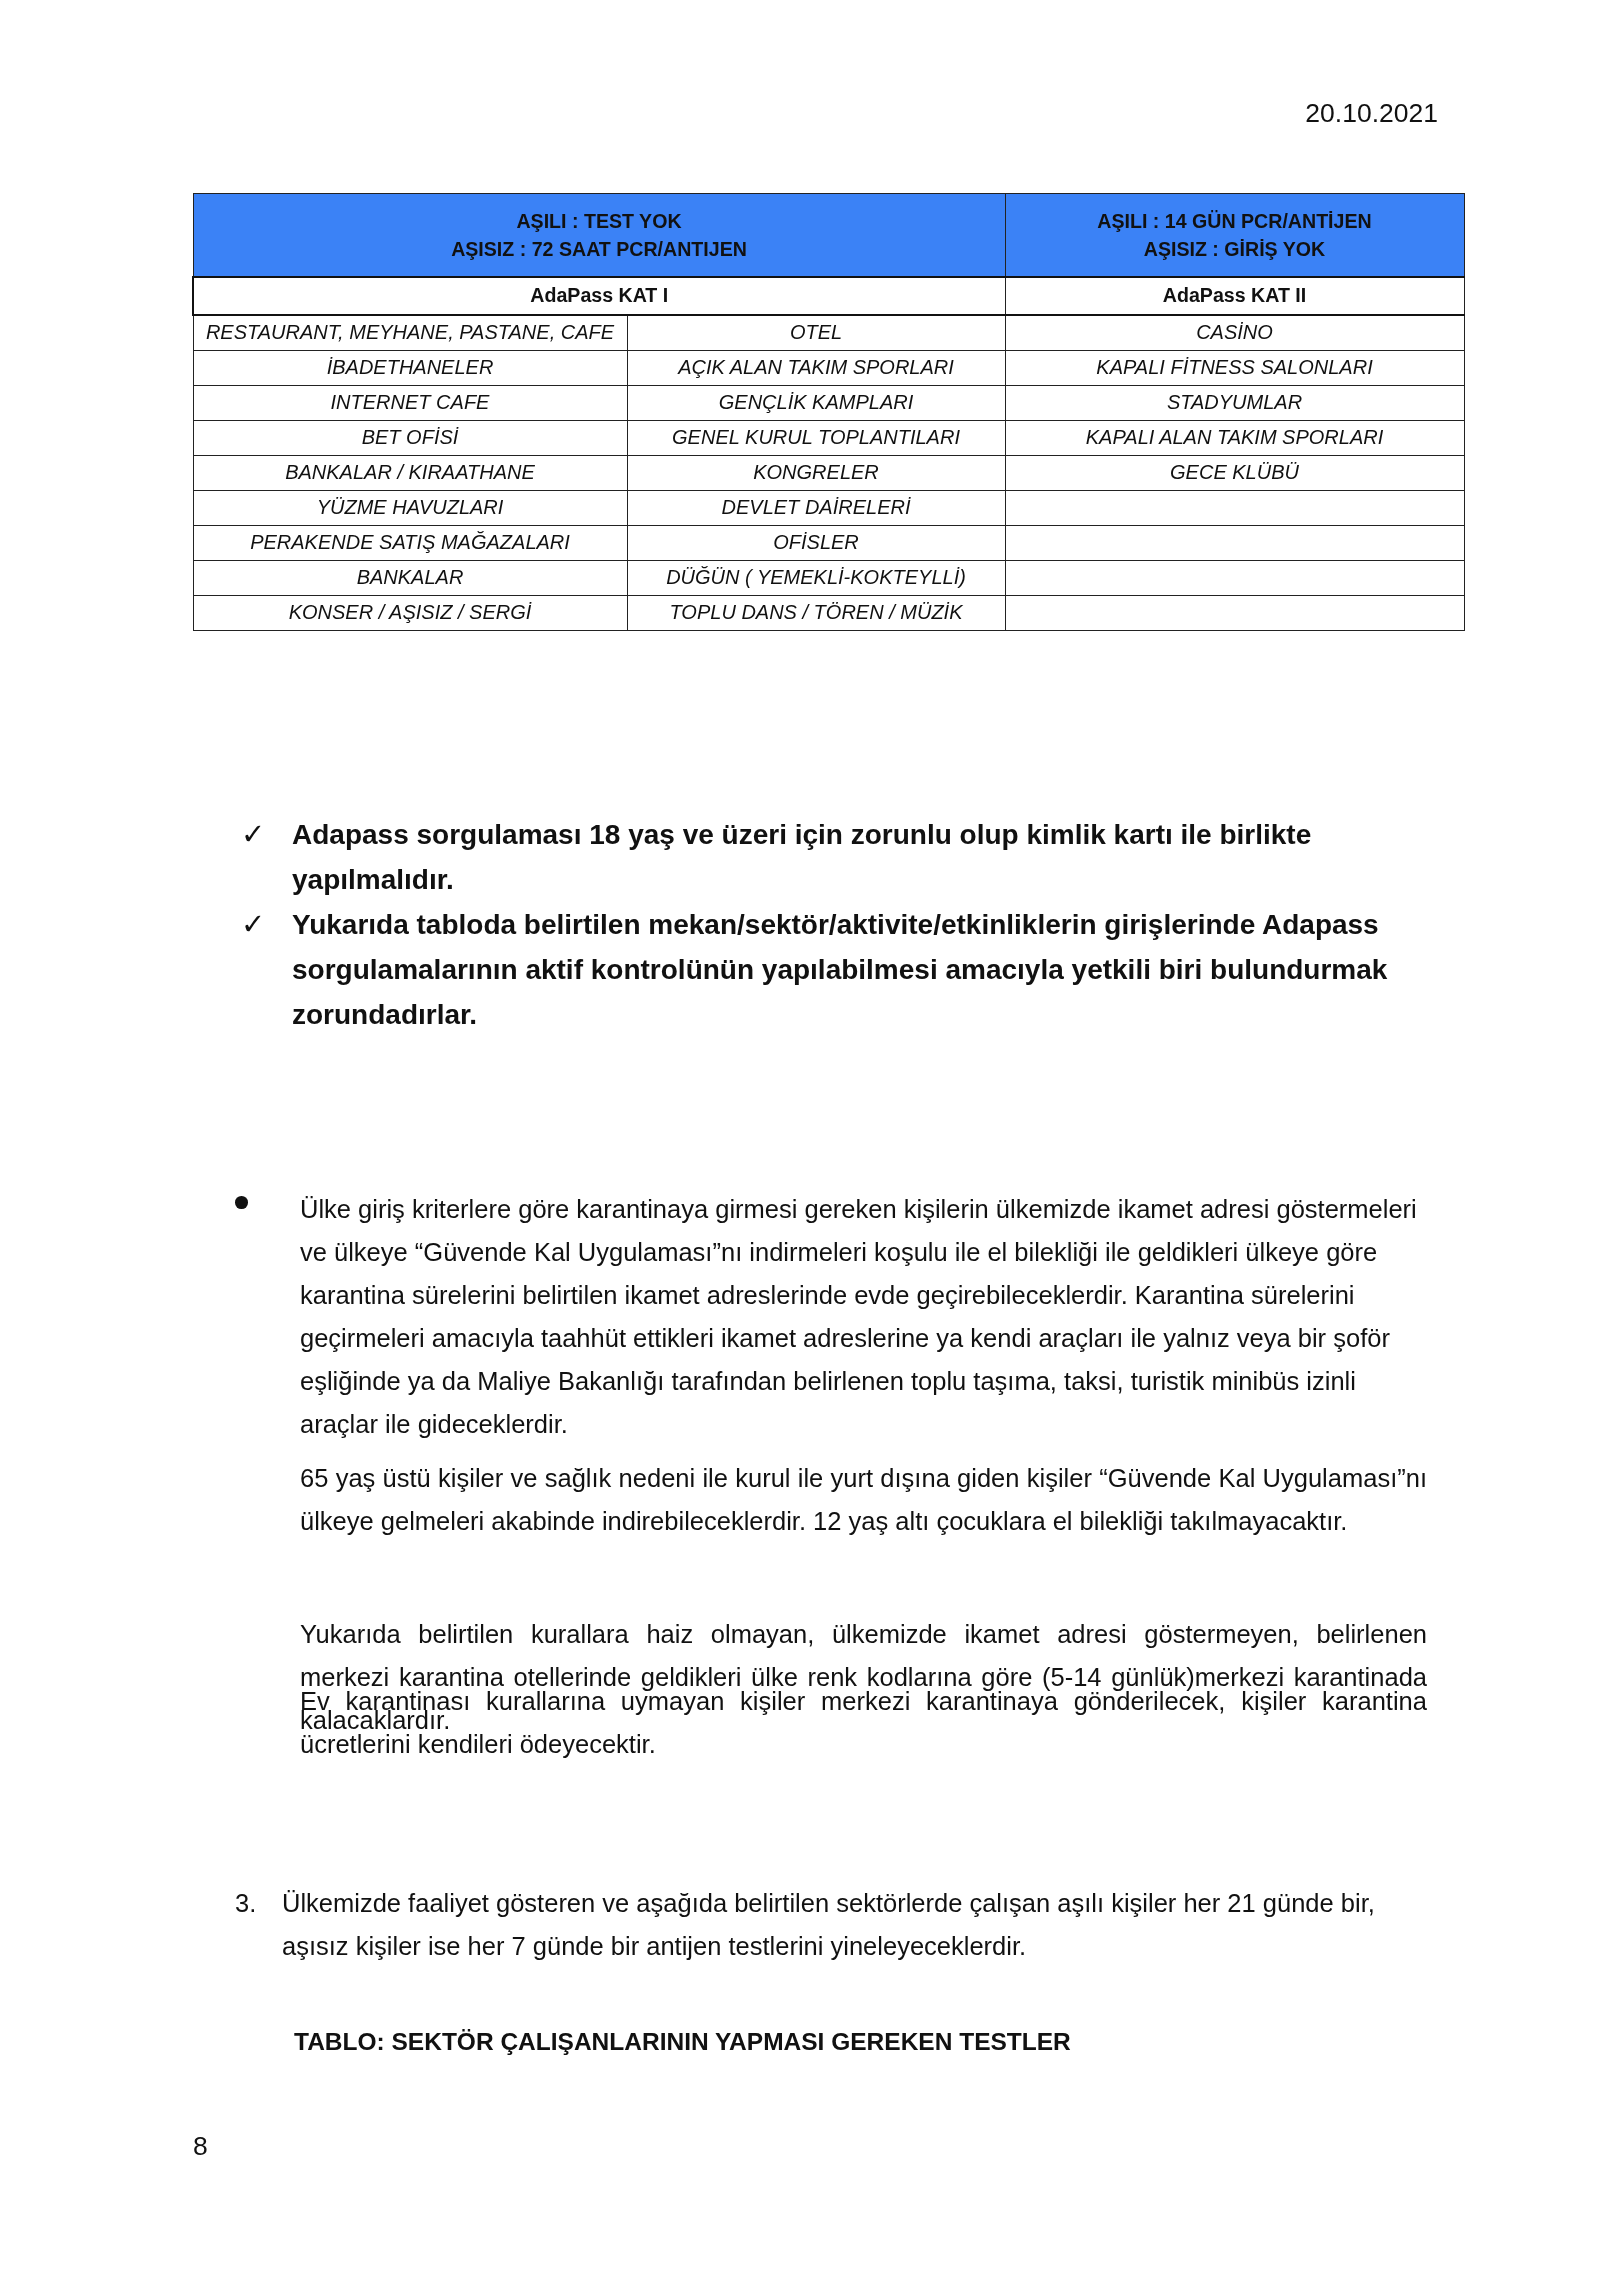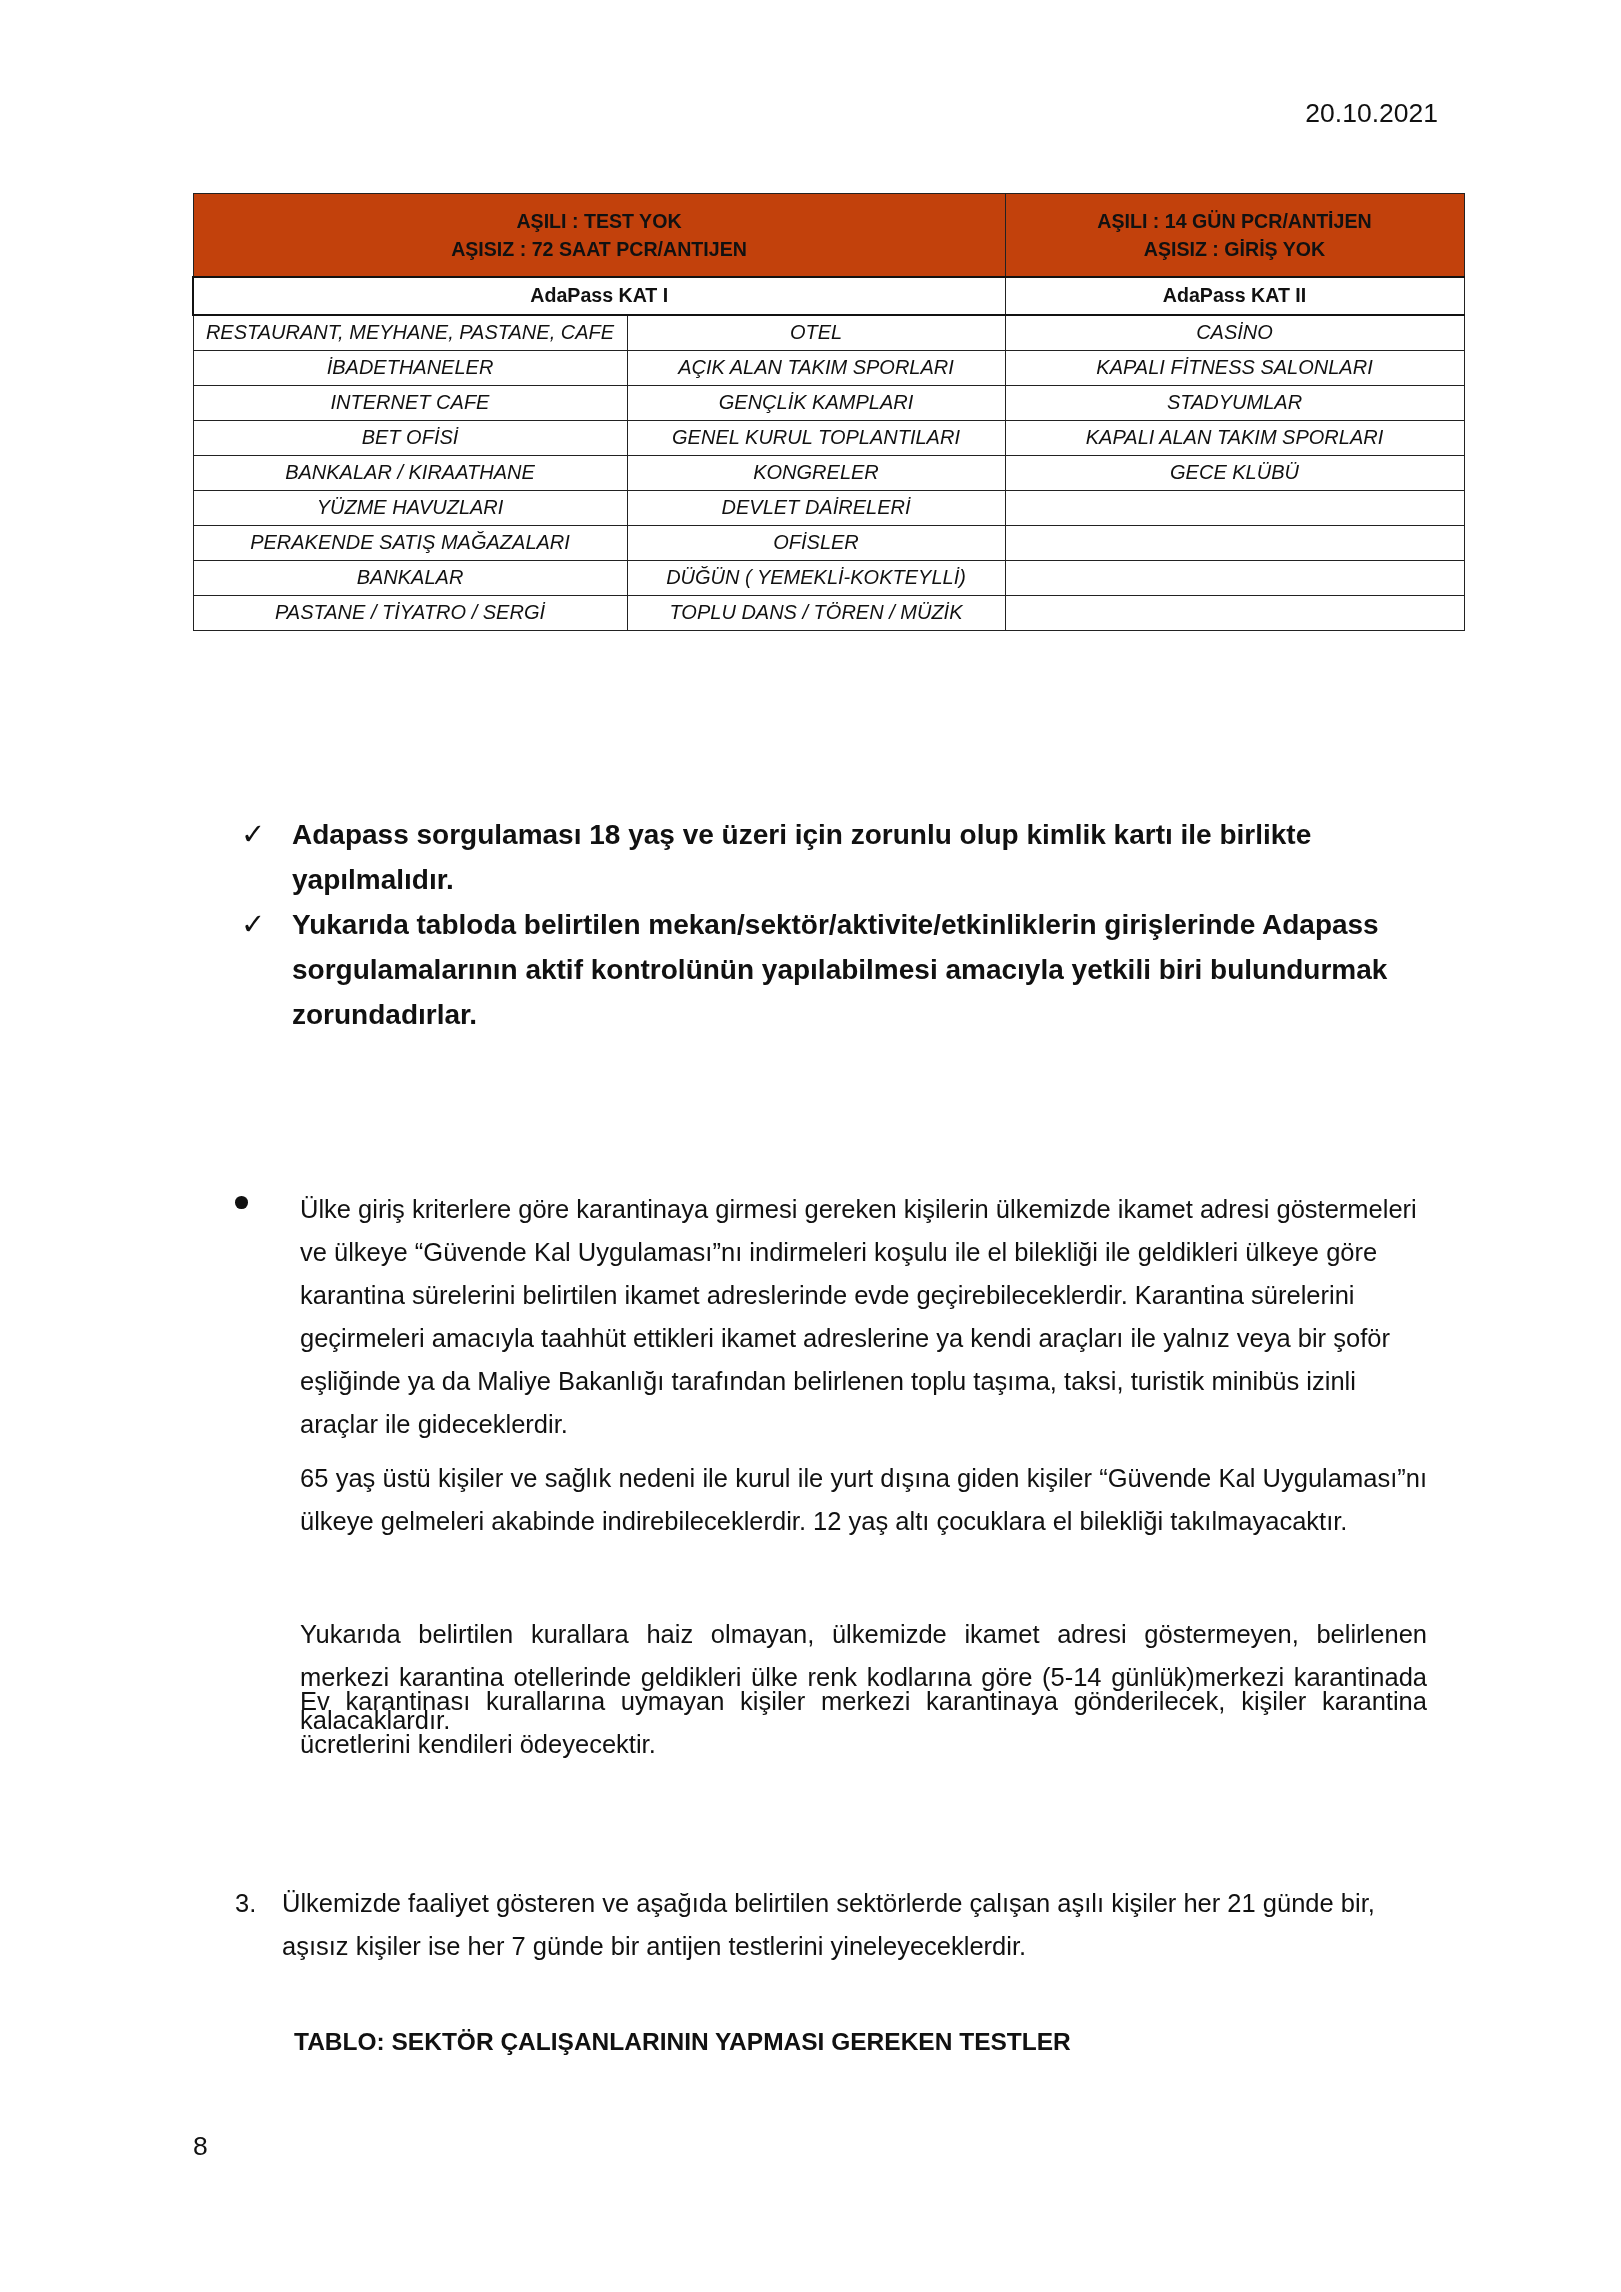--- a/index.html
+++ b/index.html
@@ -3,21 +3,21 @@
 <meta charset="utf-8">
 <style>
   html, body { margin: 0; padding: 0; background: #ffffff; }
   body { width: 1621px; height: 2293px; position: relative; overflow: hidden;
          font-family: "Liberation Sans", "DejaVu Sans", sans-serif; color: #111; }
   .date { position: absolute; top: 98px; right: 183px; font-size: 26.5px; }
   table.ada { position: absolute; left: 192px; top: 193px; width: 1271px;
               border-collapse: collapse; table-layout: fixed; }
   table.ada td { border: 1.5px solid #222; text-align: center; padding: 0;
                  font-size: 20px; font-style: italic; height: 34px; line-height: 19.6px; }
-  table.ada tr.hdr td { background: #c2410c; font-style: normal; font-weight: bold;
+  table.ada tr.hdr td { background: #3b82f6; font-style: normal; font-weight: bold;
                         height: 82px; line-height: 28px; font-size: 19.6px; }
   table.ada tr.kat td { font-style: normal; font-weight: bold; height: 36px;
                         border-top: 2.9px solid #111; border-bottom: 2.9px solid #111; font-size: 19.6px; }
   table.ada tr.kat td:first-child { border-left: 2.9px solid #111; }
   .checks { position: absolute; left: 235px; top: 812px; width: 1206px; }
   .check-item { position: relative; padding-left: 57px; font-weight: bold; font-size: 28px;
                 line-height: 45px; margin: 0; }
   .check-item .mark { position: absolute; left: 5.9px; top: 0; font-size: 29px; font-weight: normal; }
   .body { position: absolute; left: 292px; width: 1143px; font-size: 25.5px; line-height: 43px; }
   .body p { margin: 8px; }
@@ -91,21 +91,21 @@
         <td>PERAKENDE SATIŞ MAĞAZALARI</td>
         <td>OFİSLER</td>
         <td></td>
       </tr>
       <tr>
         <td>BANKALAR</td>
         <td>DÜĞÜN ( YEMEKLİ-KOKTEYLLİ)</td>
         <td></td>
       </tr>
       <tr>
-        <td>PASTANE / TİYATRO / SERGİ</td>
+        <td>KONSER / AŞISIZ / SERGİ</td>
         <td>TOPLU DANS / TÖREN / MÜZİK</td>
         <td></td>
       </tr>
     </tbody>
 </table>
 
 <div class="checks">
   <p class="check-item">
     <span class="mark">✓</span>
     <span>Adapass sorgulaması  18 yaş ve üzeri için zorunlu olup kimlik kartı ile birlikte yapılmalıdır.</span>

